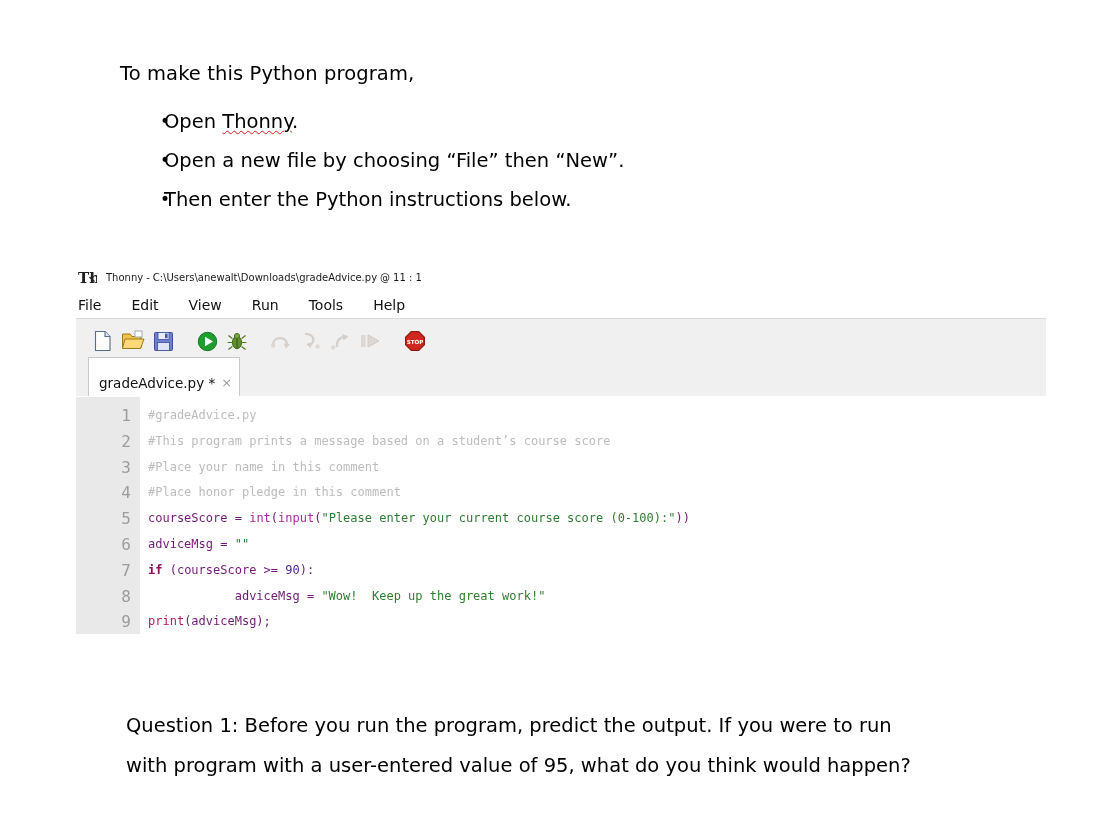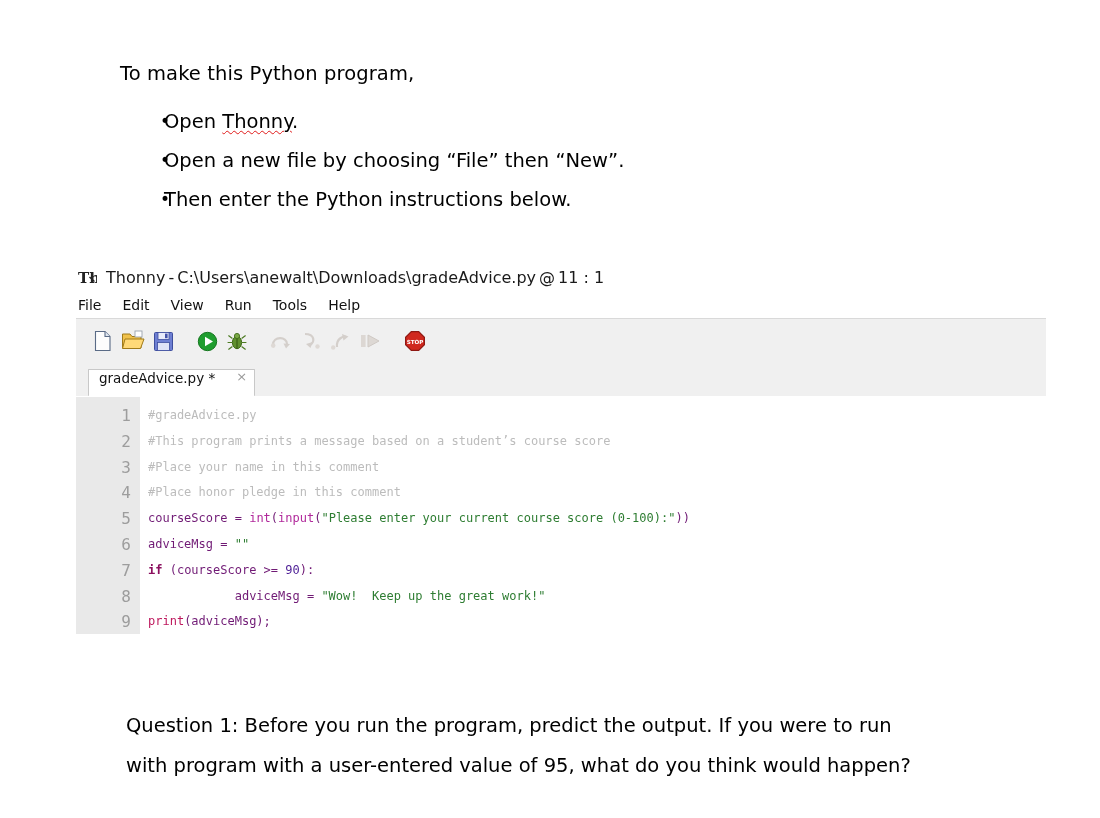--- a/index.html
+++ b/index.html
@@ -40,27 +40,27 @@
 
   .tn-titlebar{
     display:flex;align-items:center;height:30px;
     padding-left:2px;
   }
   .tn-logo{
     width:19px;height:19px;margin-right:9px;position:relative;flex:none;
     font-family:"DejaVu Serif", serif;
   }
   .tn-title{
-    font-size:16px;color:#1a1a1a;white-space:nowrap;
+    font-size:10px;color:#1a1a1a;white-space:nowrap;
   }
   .tn-title .sep{padding:0 3px;}
 
   .tn-menubar{
     display:flex;align-items:center;height:26px;
-    padding-left:2px;gap:4px;
+    padding-left:2px;gap:13px;
   }
   .tn-menu-item{
     font-size:14px;color:#111;padding:2px 11px 2px 0px;
     margin-right:6px;white-space:nowrap;cursor:default;
   }
 
   .tn-body{
     width:970px;background:#f0f0f0;
     border-top:1px solid #d9d9d9;
   }
@@ -75,22 +75,22 @@
   }
   .tgap{width:14px;flex:none;}
 
   
   .tn-tabstrip{
     height:33px;background:#f0f0f0;display:flex;align-items:flex-end;
     padding-left:12px;
   }
   .tn-tab{
     background:#ffffff;border:1px solid #c8c8c8;border-bottom:none;
-    height:26px;display:flex;
-    padding:0 7px 0 10px;gap:21px;border-radius:1px;
+    height:26px;display:flex;align-items:center;
+    padding:12px 7px 0 10px;gap:6px;border-radius:1px;
   }
   .tn-tab-label{font-size:13.5px;color:#111;white-space:nowrap;}
   .tn-tab-close{font-size:13px;color:#9a9a9a;line-height:1;padding-bottom:1px;}
 
   
   .tn-editor{
     background:#ffffff;display:flex;
     height:251px;overflow:hidden;position:relative;
     border-top:1px solid #ffffff;
   }

